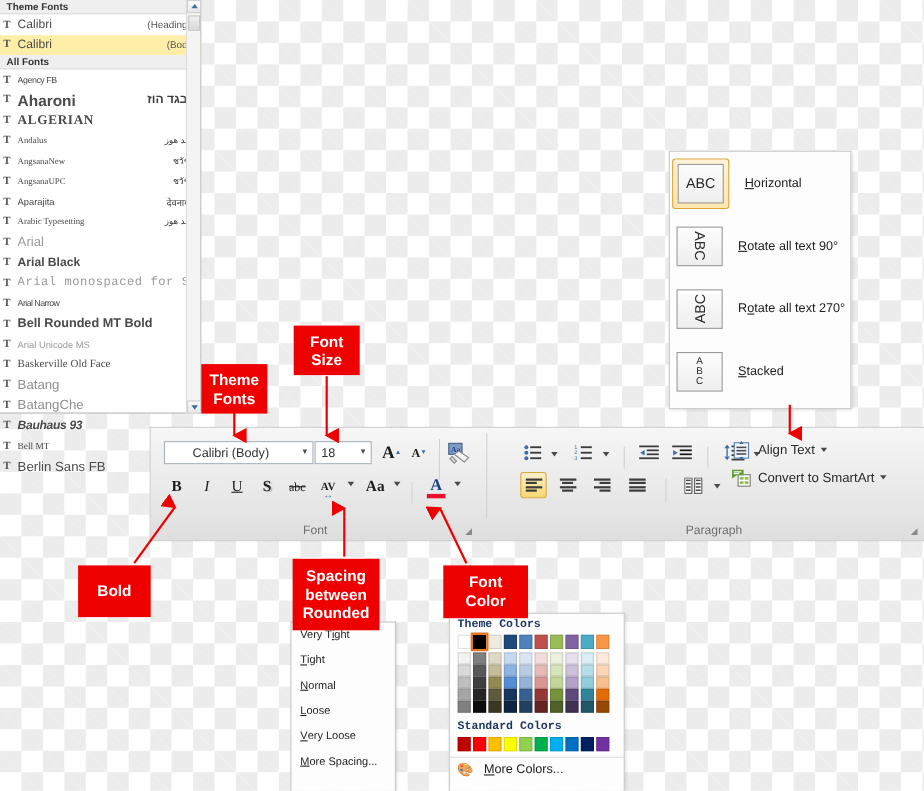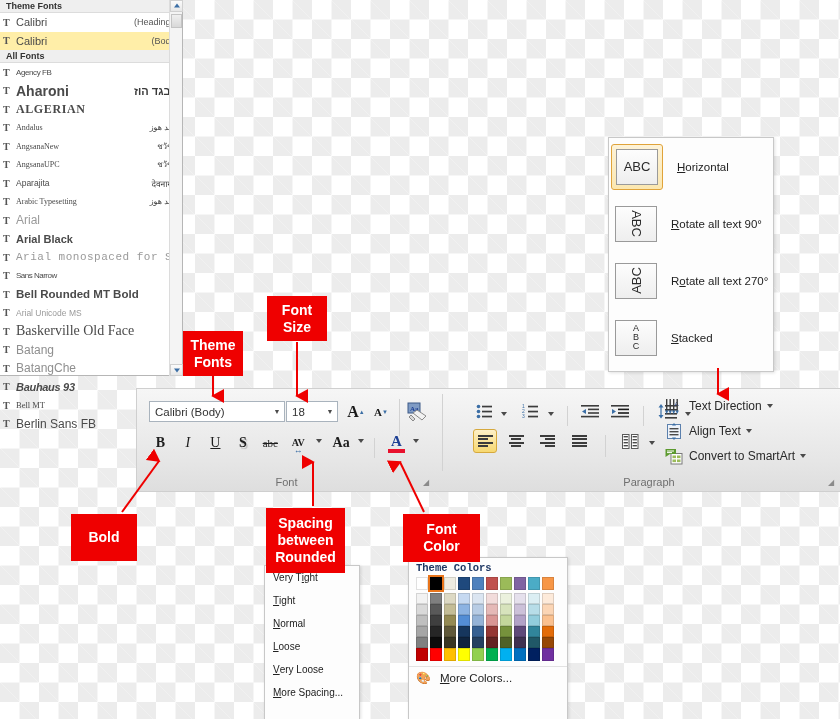--- a/index.html
+++ b/index.html
@@ -114,21 +114,21 @@
   
   #grp-font{left:0;width:299px;}
   .combo{
     position:absolute;background:#fff;border:1px solid #a9b3bd;box-sizing:border-box;
     display:flex;align-items:center;font-size:11.5px;color:#333;
   }
   .combo .cv{flex:1 1 auto;padding-left:5px;overflow:hidden;white-space:nowrap;}
   .combo .ca{
     flex:0 0 14px;text-align:center;font-size:7px;color:#4a4a4a;line-height:1;
   }
-  #cb-fontname{left:12px;top:12px;width:136px;height:21px;}
+  #cb-fontname{left:12px;top:12px;width:136px;height:21px;padding-left:20px;}
   #cb-fontsize{left:149px;top:12px;width:52px;height:21px;}
 
   .tbtn{
     position:absolute;display:flex;align-items:center;justify-content:center;
     color:#1a1a1a;font-family:"Liberation Serif",serif;
   }
   .growA{font-size:16px;font-weight:bold;font-family:"Liberation Serif",serif;}
   .shrinkA{font-size:11px;font-weight:bold;font-family:"Liberation Serif",serif;}
   .capsup{font-size:6px;color:#3b6ea5;vertical-align:super;}
 
@@ -292,36 +292,36 @@
         <span class="fl-name f-sans f-b" style="font-size:11px;">Arial Black</span>
         <span class="fl-sample"></span>
       </div>
     <div class="fl-row">
         <span class="fl-tt">T</span>
         <span class="fl-name f-mono" style="color:#9a9a9a;">Arial monospaced for SAP</span>
         <span class="fl-sample"></span>
       </div>
     <div class="fl-row">
         <span class="fl-tt">T</span>
-        <span class="fl-name f-sans f-xsm" style="letter-spacing:-0.5px;">Sans Narrow</span>
+        <span class="fl-name f-sans f-xsm" style="letter-spacing:-0.5px;">Arial Narrow</span>
         <span class="fl-sample"></span>
       </div>
     <div class="fl-row">
         <span class="fl-tt">T</span>
         <span class="fl-name f-sans f-b" style="font-size:11.5px;">Bell Rounded MT Bold</span>
         <span class="fl-sample"></span>
       </div>
     <div class="fl-row">
         <span class="fl-tt">T</span>
         <span class="fl-name f-sans f-sm" style="color:#9a9a9a;">Arial Unicode MS</span>
         <span class="fl-sample"></span>
       </div>
     <div class="fl-row">
         <span class="fl-tt">T</span>
-        <span class="fl-name f-serif" style="font-size:14px;">Baskerville Old Face</span>
+        <span class="fl-name f-serif" style="font-size:10px;">Baskerville Old Face</span>
         <span class="fl-sample"></span>
       </div>
     <div class="fl-row">
         <span class="fl-tt">T</span>
         <span class="fl-name f-sans" style="font-size:12px;color:#8f8f8f;">Batang</span>
         <span class="fl-sample"></span>
       </div>
     <div class="fl-row">
         <span class="fl-tt">T</span>
         <span class="fl-name f-sans" style="font-size:12px;color:#8f8f8f;">BatangChe</span>
@@ -553,39 +553,20 @@
           <rect x="10.6" y="2" width="4.3" height="1.4" fill="#4a4a4a"></rect>
             <rect x="10.6" y="5" width="4.3" height="1.4" fill="#4a4a4a"></rect>
             <rect x="10.6" y="8" width="4.3" height="1.4" fill="#4a4a4a"></rect>
             <rect x="10.6" y="11" width="4.3" height="1.4" fill="#4a4a4a"></rect>
         </svg>
       </span>
       <span class="caret" style="margin:9px 0 0 3px;"></span>
     </div>
 
     <div style="position:absolute;left:208px;top:6px;">
-      <div class="plabel">
-        <svg width="19" height="17" viewBox="0 0 19 17" style="margin-right:5px;">
-          <text x="9" y="8" font-size="7" fill="#1c3f94" font-family="Liberation Serif, serif">A</text>
-          <g fill="#3c3c3c">
-            <rect x="1" y="1" width="1.4" height="12"></rect>
-              <rect x="4.5" y="1" width="1.4" height="12"></rect>
-              <rect x="8" y="1" width="1.4" height="12"></rect>
-              <rect x="11.5" y="1" width="1.4" height="12"></rect>
-          </g>
-          <g fill="#3b6ea5">
-            <path d="M1.7 16 L0 12.5 L3.4 12.5 Z"></path>
-              <path d="M5.2 16 L3.5 12.5 L6.9 12.5 Z"></path>
-              <path d="M8.7 16 L7 12.5 L10.4 12.5 Z"></path>
-              <path d="M12.2 16 L10.5 12.5 L13.9 12.5 Z"></path>
-          </g>
-        </svg>
-        <span>Text Direction</span>
-        <span class="caret" style="margin-left:5px;"></span>
-      </div>
 
       <div class="plabel" style="margin-top:3px;">
         <svg width="19" height="17" viewBox="0 0 19 17" style="margin-right:5px;">
           <rect x="2.5" y="1.5" width="13" height="14" fill="#eef3fa" stroke="#5b80ad"></rect>
           <rect x="4.5" y="5" width="9" height="1.4" fill="#4a4a4a"></rect>
             <rect x="4.5" y="8" width="9" height="1.4" fill="#4a4a4a"></rect>
             <rect x="4.5" y="11" width="9" height="1.4" fill="#4a4a4a"></rect>
           <path d="M9 0 L11 2.6 L7 2.6 Z" fill="#3b6ea5"></path>
             <path d="M9 17 L7 14.4 L11 14.4 Z" fill="#3b6ea5"></path>
         </svg>
@@ -700,20 +681,21 @@
       </div>
       <div class="ccol">
         <div class="csw top" style="background: rgb(247, 150, 70);"></div>
         <div class="csw" style="background: rgb(253, 234, 218);"></div>
         <div class="csw" style="background: rgb(251, 213, 181);"></div>
         <div class="csw" style="background: rgb(250, 192, 143);"></div>
         <div class="csw" style="background: rgb(227, 108, 9);"></div>
         <div class="csw" style="background: rgb(151, 72, 6);"></div>
       </div>
     </div>
+  <div class="cm-title" style="padding-top:7px;">Standard Colors</div>
   <div class="std-row" id="std-grid">
       <div class="csw" style="background: rgb(192, 0, 0);"></div>
       <div class="csw" style="background: rgb(255, 0, 0);"></div>
       <div class="csw" style="background: rgb(255, 192, 0);"></div>
       <div class="csw" style="background: rgb(255, 255, 0);"></div>
       <div class="csw" style="background: rgb(146, 208, 80);"></div>
       <div class="csw" style="background: rgb(0, 176, 80);"></div>
       <div class="csw" style="background: rgb(0, 176, 240);"></div>
       <div class="csw" style="background: rgb(0, 112, 192);"></div>
       <div class="csw" style="background: rgb(0, 32, 96);"></div>

